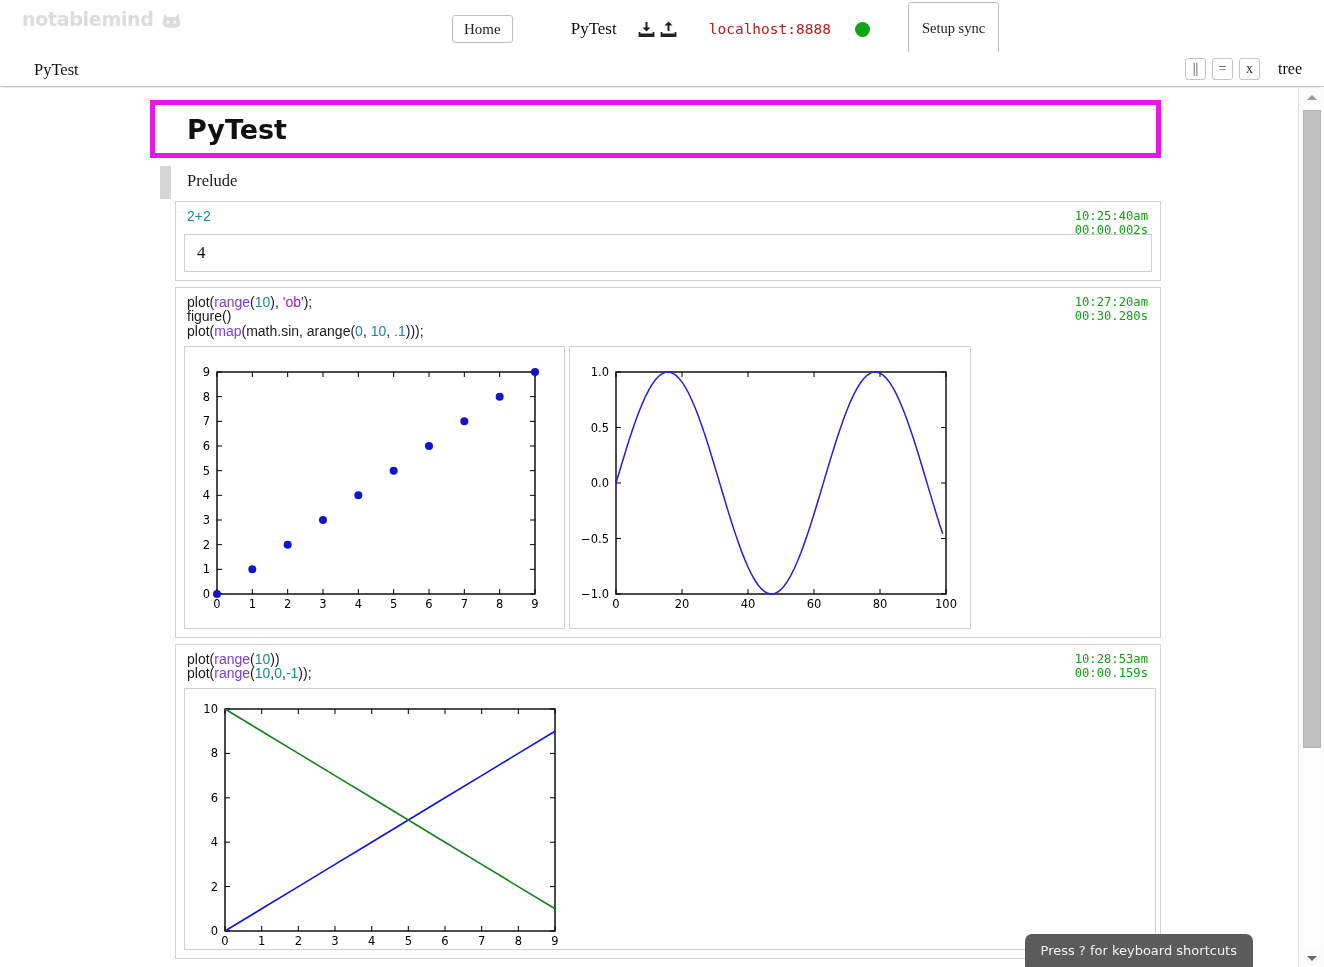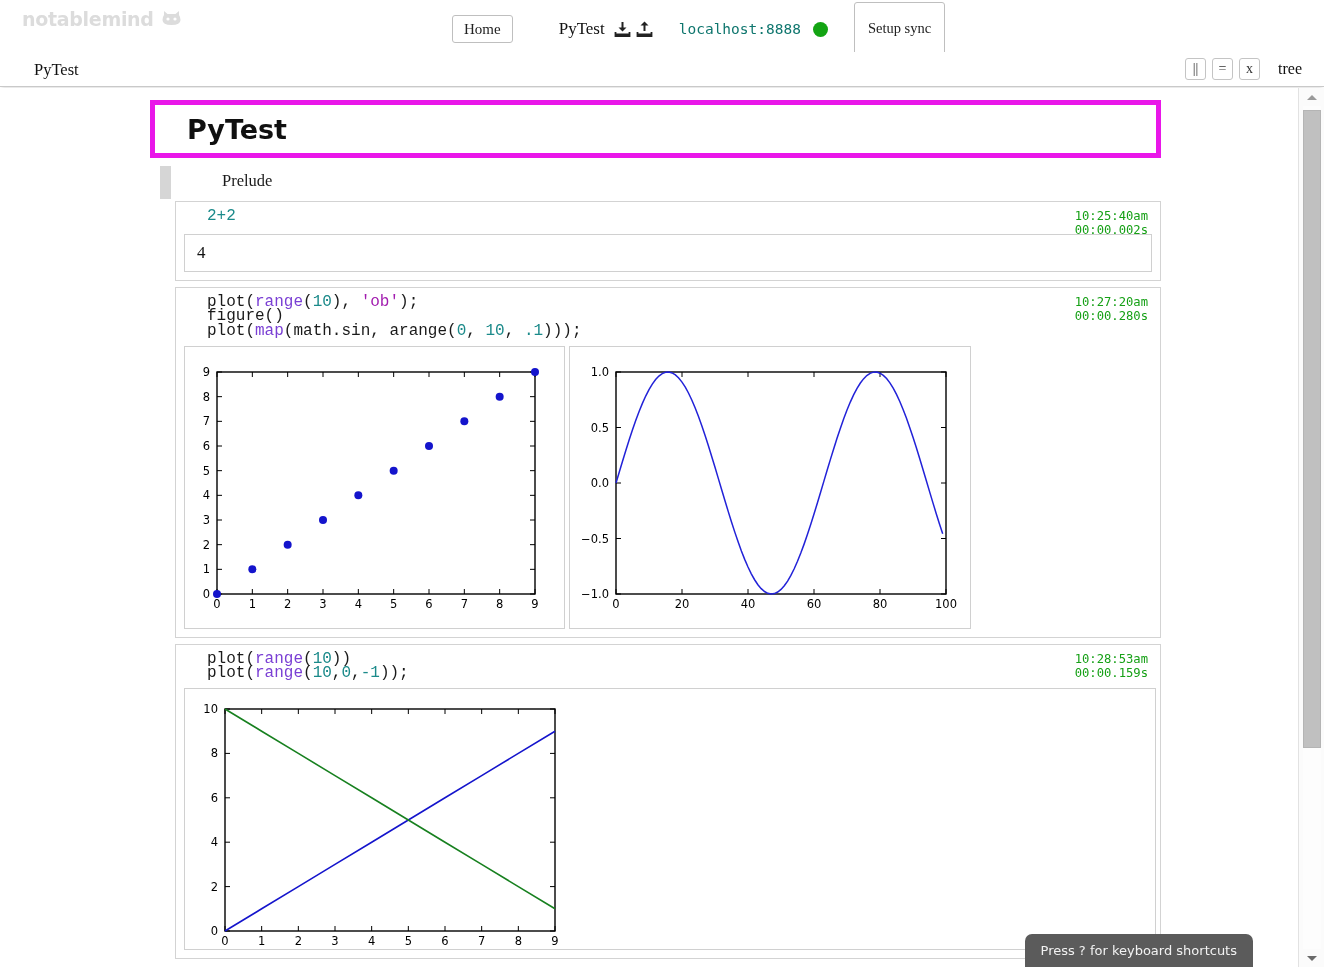--- a/index.html
+++ b/index.html
@@ -20,27 +20,27 @@
     background: #fff;
     display: flex;
     align-items: center;
   }
   .logo {
     position: absolute; left: 22px; top: 8px;
     font-family: "DejaVu Sans", sans-serif;
     font-size: 19px; font-weight: 600;
     color: #dcdcdc;
     letter-spacing: -0.3px;
-    display: flex; gap: 8px;
+    display: flex; align-items: center; gap: 8px;
   }
   .logo-mark { display: inline-block; width: 19px; height: 16px; }
 
   .topcenter {
     position: absolute; left: 452px; top: 13px;
-    display: flex; align-items: center; gap: 0px;
+    display: flex; align-items: center; gap: 12px;
     height: 32px;
   }
   .btn {
     font-family: "Liberation Serif", serif;
     font-size: 15px;
     color: #222;
     background: #fff;
     border: 1px solid #bfbfbf;
     border-radius: 3px;
     padding: 5px 11px;
@@ -51,22 +51,22 @@
     font-family: "Liberation Serif", serif;
     font-size: 17px; color: #111;
     margin-left: 46px;
     cursor: pointer;
   }
   .io-icons { display: flex; align-items: center; gap: 5px; margin-left: 9px; }
   .io-icons svg { display: block; cursor: pointer; }
   .hostname {
     font-family: "DejaVu Sans Mono", monospace;
     font-size: 14.5px;
-    color: #0f766e;
-    margin-left: 26px;
+    color: #b91c1c;
+    margin-left: 20px;
   }
   .status-dot {
     width: 15px; height: 15px; border-radius: 50%;
     background: #13a413;
     margin-left: 12px;
   }
   .setup-btn { margin-left: 26px; padding: 18px 13px; font-size: 14.5px; }
 
   
   .crumbbar {
@@ -130,21 +130,20 @@
 
   .section {
     position: absolute;
     left: 160px; top: 78px;
     width: 1001px;
   }
   .section-head {
     position: relative;
     display: flex; align-items: flex-start;
     height: 34px;
-    padding-left: 35px;
   }
   .drag-handle {
     position: absolute;
     left: 0px; top: 0px;
     width: 11px; height: 33px;
     background: #d6d6d6;
     cursor: grab;
   }
   .section-label {
     margin-left: 27px;
@@ -158,27 +157,26 @@
   .cells { position: absolute; left: 175px; top: 113px; width: 986px; }
   .cell {
     border: 1px solid #d3d3d3;
     background: #fff;
     margin-bottom: 6px;
     padding: 7px 8px 8px 8px;
     position: relative;
   }
   .cell-top { position: relative; min-height: 18px; }
   .code {
-    font-family: Liberation Mono, monospace;
-    font-size: 16px;
+    font-family: Liberation Sans, sans-serif;
+    font-size: 14px;
     line-height: 14.3px;
     color: #1a1a1a;
     white-space: pre;
     padding-left: 3px;
-    margin-left: 20px;
   }
   .code .fn     { color: #1a1a1a; }
   .code .kw     { color: #7a3fd4; }
   .code .num    { color: #1b8a8a; }
   .code .str    { color: #a21caf; }
   .code .punct  { color: #1a1a1a; }
   .code .exprline { color: #1b8a8a; }
   .stamp {
     position: absolute; right: 4px; top: 0px;
     font-family: "DejaVu Sans Mono", monospace;
@@ -329,21 +327,21 @@
           <span>4</span>
         </div>
       </div>
 
       <div class="cell">
         <div class="cell-top">
           <div class="code"><span><span class="fn">plot</span><span class="punct">(</span><span class="kw">range</span><span class="punct">(</span><span class="num">10</span><span class="punct">), </span><span class="str">'ob'</span><span class="punct">);</span></span>
 <span><span class="fn">figure</span><span class="punct">()</span></span>
 <span><span class="fn">plot</span><span class="punct">(</span><span class="kw">map</span><span class="punct">(math.sin, arange(</span><span class="num">0</span><span class="punct">, </span><span class="num">10</span><span class="punct">, </span><span class="num">.1</span><span class="punct">)));</span></span></div>
           <div class="stamp"><span>10:27:20am</span>
-<span>00:00.280s</span></div>
+<span>00:30.280s</span></div>
         </div>
         <div class="figs">
 
           <div class="figbox">
             <svg class="plot" width="371" height="273" viewBox="0 0 371 273">
               <rect x="0" y="0" width="371" height="273" fill="#ffffff"></rect>
               <g id="scatter-ticks">
                   <line x1="28" y1="243" x2="28" y2="238" stroke="#000" stroke-width="1"></line>
                   <line x1="28" y1="21" x2="28" y2="26" stroke="#000" stroke-width="1"></line>
                   <text x="28" y="257" text-anchor="middle" font-family="DejaVu Sans, sans-serif" font-size="11.5" fill="#000">0</text>

